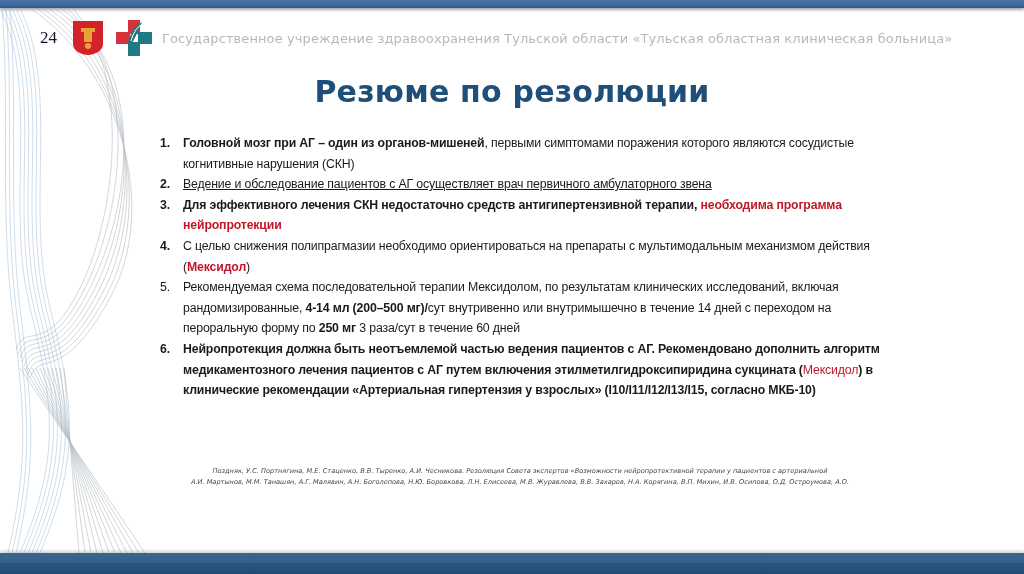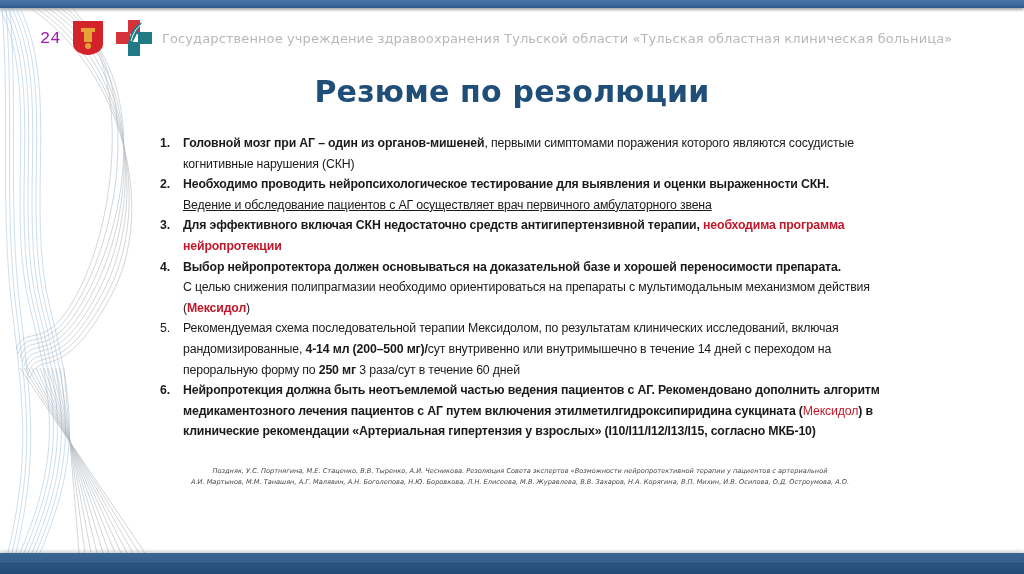--- a/index.html
+++ b/index.html
@@ -17,21 +17,21 @@
       box-shadow: 0 -2px 3px rgba(0,0,0,0.18);
     }
 
     .wave-deco { position: absolute; left: 0; top: 8px; width: 175px; height: 545px; }
 
     .header-row {
       position: absolute; left: 40px; top: 20px; height: 36px;
       display: flex; align-items: center;
     }
     .slide-number {
-      font-family: Liberation Mono, monospace; font-size: 17px; color: #a21caf;
+      font-family: Liberation Serif, serif; font-size: 17px; color: #0f172a;
       width: 32px;
     }
     .logo-coat { width: 32px; height: 36px; margin-right: 12px; }
     .logo-cross { width: 36px; height: 36px; margin-right: 10px; }
     .institution {
       font-family: "DejaVu Sans", sans-serif; 
       font-size: 13px; color: #b8b8b8; letter-spacing: 0.1px; white-space: nowrap;
     }
 
     .slide-title {
@@ -127,34 +127,32 @@
 <ol class="resume-list">
   <li>
     <span class="num bold">1.</span>
     <span class="body">
       <span class="b">Головной мозг при АГ – один из органов-мишеней</span><span>, первыми симптомами поражения которого являются сосудистые когнитивные нарушения (СКН)</span>
     </span>
   </li>
   <li>
     <span class="num bold">2.</span>
     <span class="body">
-      <span class="b blk">Необходимо проводить нейропсихологическое тестирование для выявления и оценки выраженности СКН.</span>
       <span class="u">Ведение и обследование пациентов с АГ осуществляет врач первичного амбулаторного звена</span>
     </span>
   </li>
   <li>
     <span class="num bold">3.</span>
     <span class="body">
-      <span class="b">Для эффективного включая СКН недостаточно средств антигипертензивной терапии, </span><span class="b red">необходима программа нейропротекции</span>
+      <span class="b">Для эффективного лечения СКН недостаточно средств антигипертензивной терапии, </span><span class="b red">необходима программа нейропротекции</span>
     </span>
   </li>
   <li>
     <span class="num bold">4.</span>
     <span class="body">
-      <span class="b blk">Выбор нейропротектора должен основываться на доказательной базе и хорошей переносимости препарата.</span>
       <span>С целью снижения полипрагмазии необходимо ориентироваться на препараты с мультимодальным механизмом действия (</span><span class="b red">Мексидол</span><span>)</span>
     </span>
   </li>
   <li>
     <span class="num">5.</span>
     <span class="body">
       <span>Рекомендуемая схема последовательной терапии Мексидолом, по результатам клинических исследований, включая рандомизированные, </span><span class="b">4-14 мл (200–500 мг)/</span><span>сут внутривенно или внутримышечно в течение 14 дней с переходом на пероральную форму по </span><span class="b">250 мг</span><span> 3 раза/сут в течение 60 дней</span>
     </span>
   </li>
   <li>

